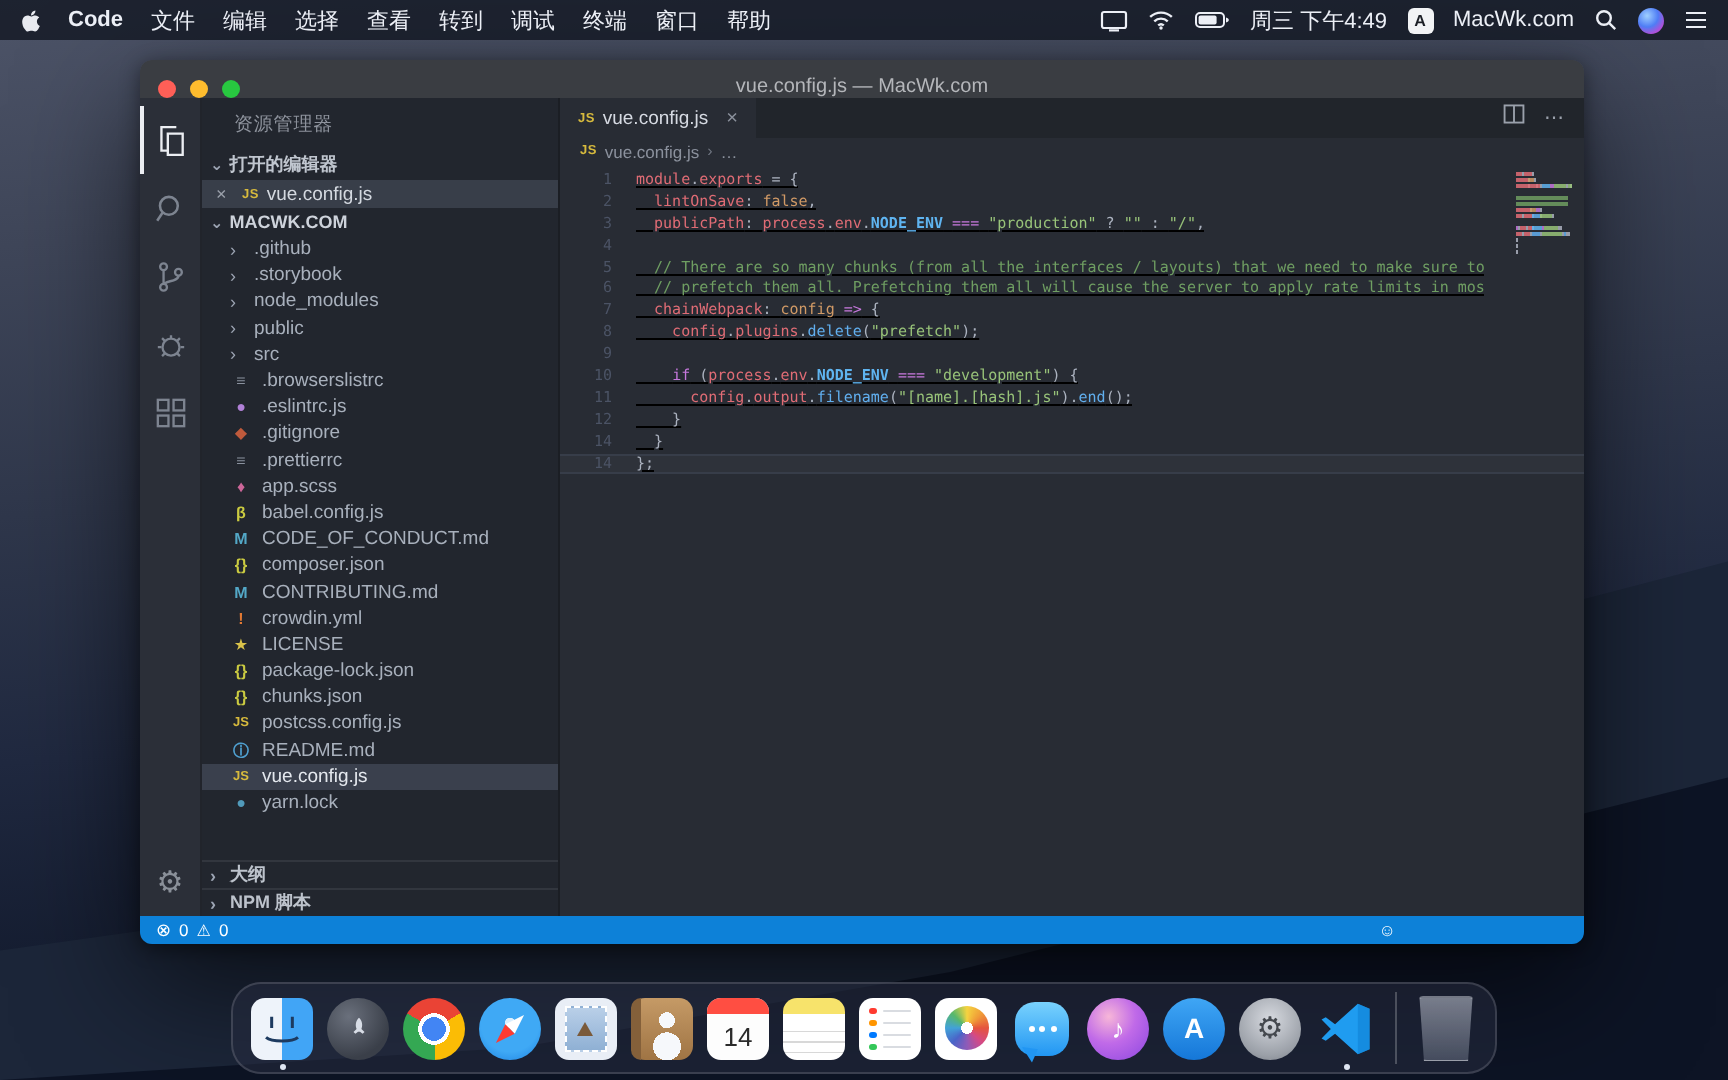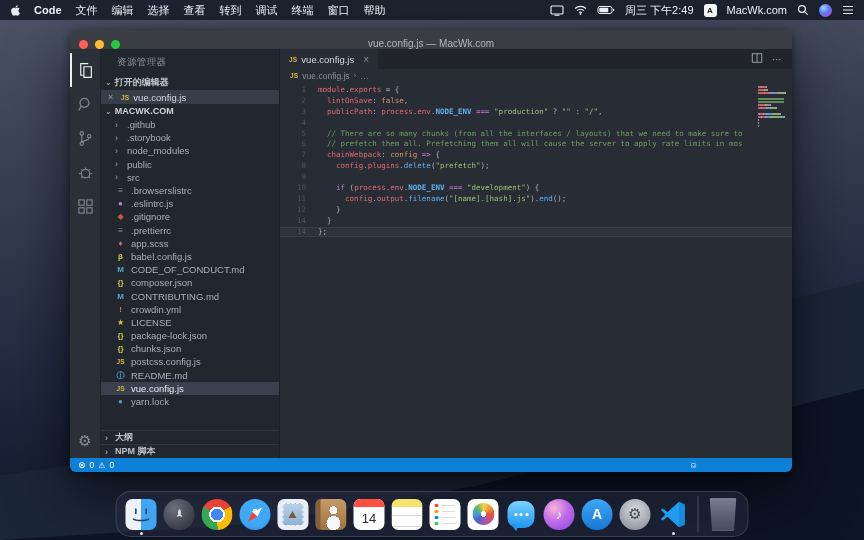--- a/index.html
+++ b/index.html
@@ -80,21 +80,21 @@
   .tab-actions{display:flex;align-items:center;gap:9px;padding-right:9px;color:#9aa0ab;}
   .more-dots{font-size:10px;letter-spacing:1px;}
   .breadcrumb{height:13px;flex:0 0 13px;display:flex;align-items:center;gap:4px;padding-left:10px;
     font-size:8.5px;color:#8b919d;}
   .bc-sep{font-size:8px;color:#6f7580;}
   .code-area{flex:1;position:relative;overflow:hidden;font-family:"DejaVu Sans Mono",monospace;font-size:7.5px;}
   #code-lines{position:absolute;top:3px;left:0;right:0;}
   .cline{display:flex;height:10.9px;line-height:10.9px;white-space:pre;}
   .cline.cur{box-shadow:inset 0 1px 0 #373d49,inset 0 -1px 0 #373d49;background:rgba(255,255,255,.03);}
   .lnum{width:26px;flex:0 0 26px;text-align:right;color:#4b5365;}
-  .ltext{padding-left:12px;overflow:hidden;}
+  .ltext{padding-left:12px;overflow:hidden;text-decoration:underline;}
   .tk-f{color:#abb2bf}.tk-r{color:#e06c75}.tk-g{color:#98c379}.tk-o{color:#d19a66}
   .tk-p{color:#c678dd}.tk-b{color:#61afef}.tk-c{color:#6f9e62}
   .tk-nb{color:#5fb4f0;font-weight:bold}
   #minimap{position:absolute;top:4px;right:6px;width:28px;}
   .mrow{height:2px;margin-bottom:1px;white-space:nowrap;overflow:hidden;font-size:0;}
   .mseg{display:inline-block;height:2px;background:currentColor;opacity:.85;}
 
   
   .statusbar{height:14px;flex:0 0 14px;background:#0d81d8;display:flex;align-items:center;
     justify-content:space-between;color:#fff;font-size:8.5px;padding:0 8px;}
@@ -194,21 +194,21 @@
           <circle cx="6" cy="8.2" r=".8" fill="#eceff6" stroke="none"></circle>
         </svg>
     </span>
     <span class="mb-ico">
       <svg width="18" height="10" viewBox="0 0 18 10" fill="none">
           <rect x="1" y="1.5" width="14" height="7" rx="2" stroke="#eceff6" stroke-width="1"></rect>
           <rect x="2.3" y="2.8" width="9" height="4.4" rx="1" fill="#eceff6"></rect>
           <path d="M16 3.8v2.4c.9-.2 1.4-.7 1.4-1.2s-.5-1-1.4-1.2z" fill="#eceff6"></path>
         </svg>
     </span>
-    <span class="mb-clock">周三 下午2:49</span>
+    <span class="mb-clock">周三 下午4:49</span>
     <span class="ime">A</span>
     <span class="mb-site">MacWk.com</span>
     <span class="mb-ico">
       <svg width="12" height="12" viewBox="0 0 12 12" fill="none" stroke="#eceff6" stroke-width="1.2">
           <circle cx="5" cy="5" r="3.4"></circle>
           <path d="M7.6 7.6 10.6 10.6"></path>
         </svg>
     </span>
     <span class="siri"></span>
     <span class="mb-ico">

